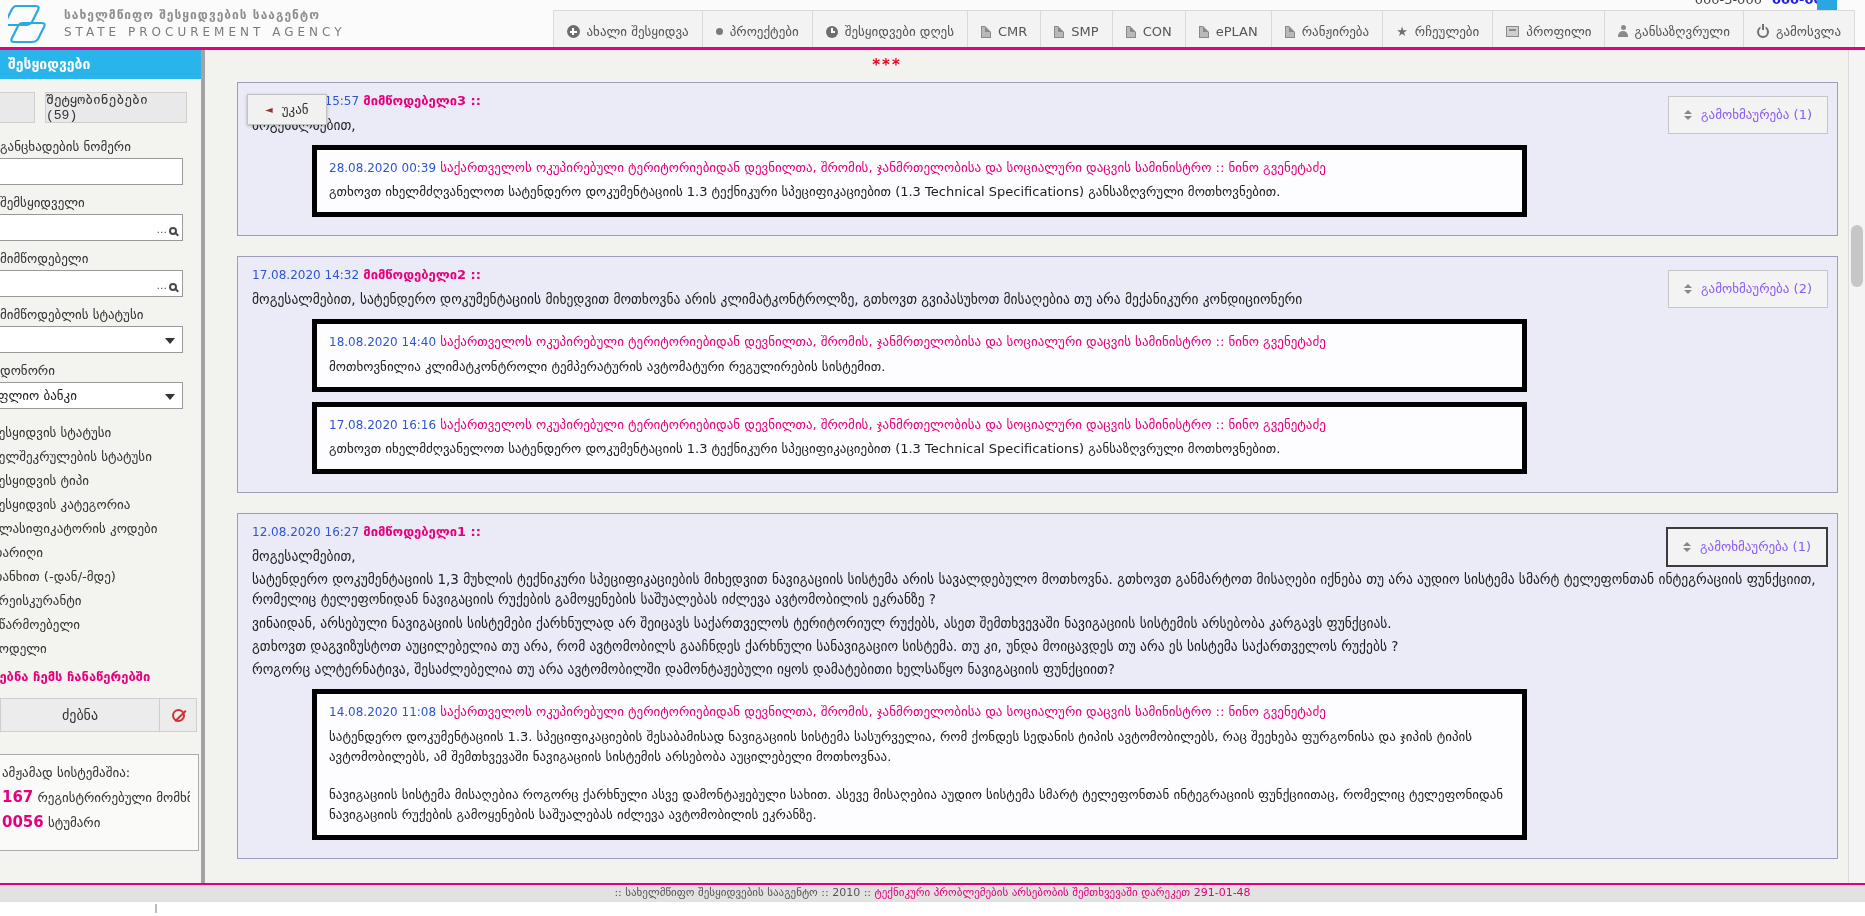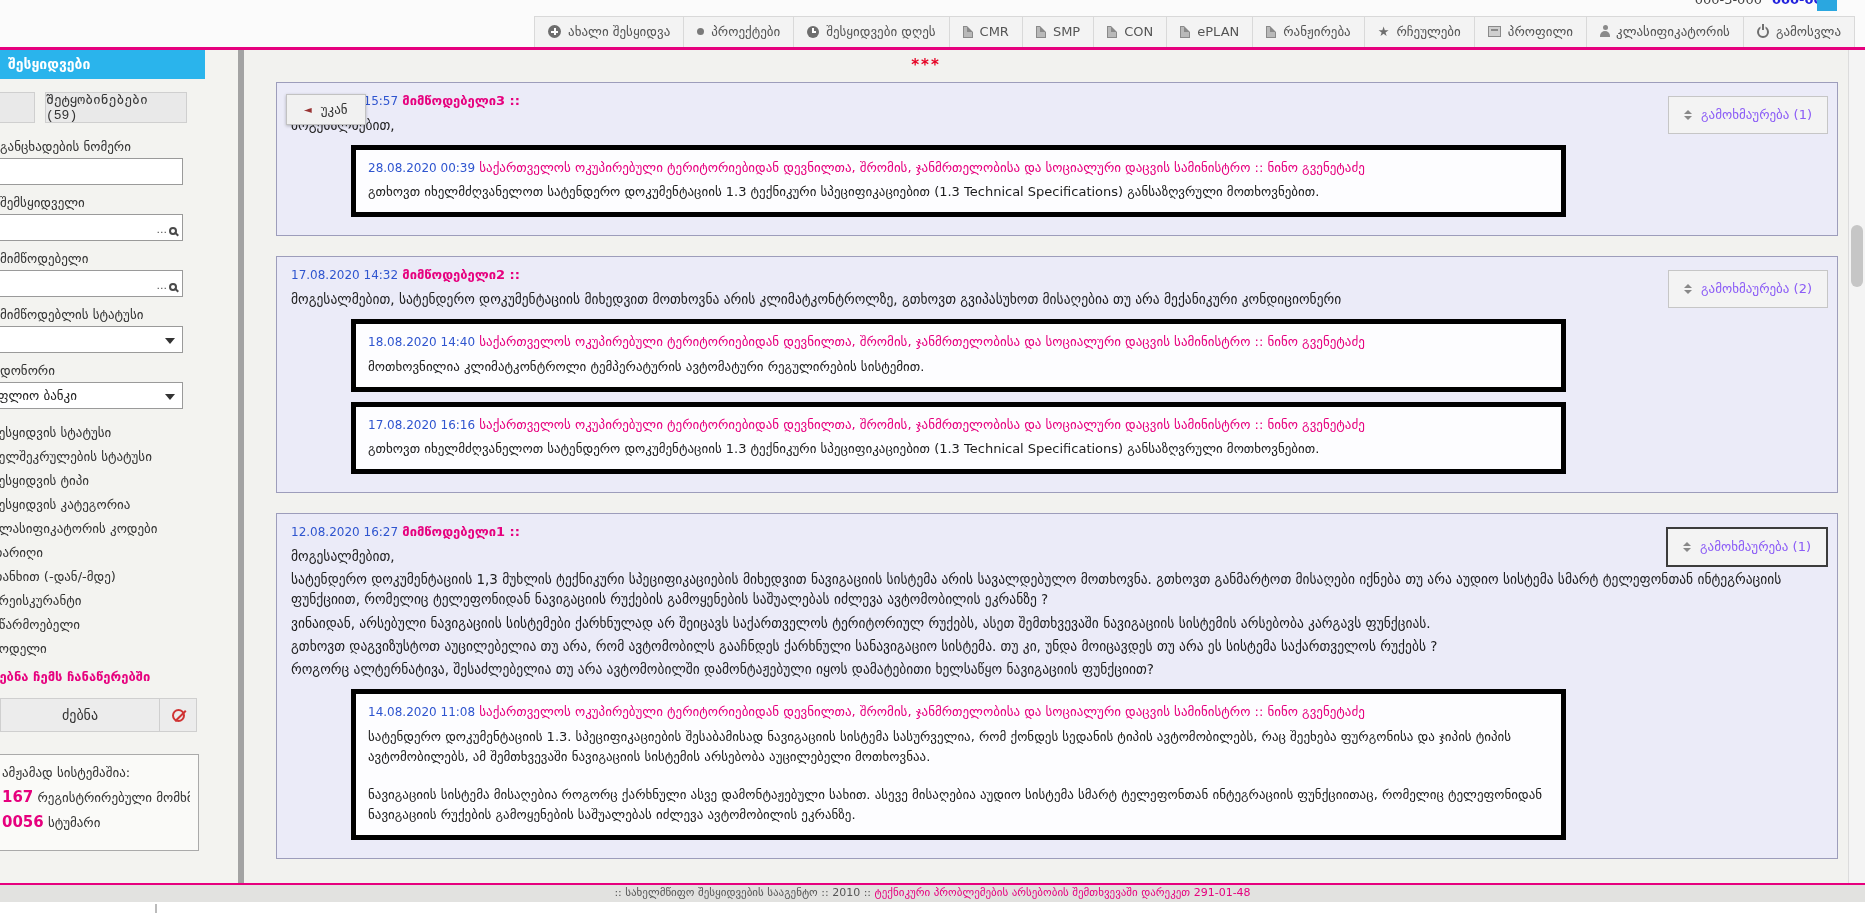--- a/index.html
+++ b/index.html
@@ -13,21 +13,21 @@
   .logo-text .ka { font-size:12px; font-weight:bold; color:#8e8e8e; letter-spacing:1px; }
   .logo-text .en { font-size:12px; color:#7b7b7b; letter-spacing:4px; margin-top:3px; }
 
   .top-strip { position:absolute; top:0; right:28px; height:11px; overflow:hidden; display:flex; gap:10px; align-items:flex-start; }
   .top-strip .frag { font-size:13px; line-height:22px; margin-top:-11px; color:#444; }
   .top-strip .phone { color:#2222dd; font-weight:bold; }
   .top-badge { position:absolute; top:0; right:-72px; width:92px; height:11px; background:#2aa7e0; overflow:hidden; }
   .top-badge span { color:#fff; font-size:12px; font-weight:bold; line-height:22px; margin-top:-11px; display:block; text-align:center; }
 
   .nav { position:absolute; right:10px; bottom:0; display:flex; }
-  .tab { display:flex; align-items:center; gap:7px; padding:7px 13px 8px;
+  .tab { display:flex; align-items:center; gap:7px; padding:13px 13px 8px;
          background:#f3f3f3; border:1px solid #d9d9d9; border-bottom:none;
          color:#555; font-size:13px; white-space:nowrap; cursor:pointer; }
   .tab + .tab { border-left:none; }
   
   .ic { display:inline-block; }
   .ic-plus { width:13px; height:13px; border-radius:50%; background:#6e6e6e; position:relative; }
   .ic-plus::before { content:""; position:absolute; left:3px; top:5.5px; width:7px; height:2px; background:#fff; }
   .ic-plus::after  { content:""; position:absolute; left:5.5px; top:3px; width:2px; height:7px; background:#fff; }
   .ic-dot { width:7px; height:7px; border-radius:50%; background:#7a7a7a; }
   .ic-clock { width:12px; height:12px; border-radius:50%; background:#6e6e6e; position:relative; }
@@ -44,21 +44,21 @@
   .ic-user::after { content:""; position:absolute; left:0; top:2px; width:10px; height:6px; border-radius:5px 5px 0 0; background:#8a8a8a; }
   .ic-power { width:12px; height:12px; border:2px solid #6e6e6e; border-radius:50%; position:relative; }
   .ic-power::before { content:""; position:absolute; left:3px; top:-4px; width:2px; height:6px; background:#6e6e6e; box-shadow:0 0 0 1.5px #f3f3f3; }
 
   .pink-line { height:3px; background:#e6007e; }
 
   
   .layout { display:flex; height:833px; }
 
   
-  .sidebar { width:244px; flex-shrink:0; background:#f3f3f0; overflow:hidden; position:relative; border-right:6px solid #a3a3a3; }
+  .sidebar { width:205px; flex-shrink:0; background:#f3f3f0; overflow:hidden; position:relative; border-right:4px solid #a3a3a3; }
   .side-inner { width:238px; margin-left:-33px; }
   .side-head { background:#2ab4ec; color:#fff; font-size:14px; font-weight:bold; padding:6px 0 7px 41px; }
   .side-tabs { display:flex; gap:10px; margin:13px 0 16px 0; }
   .tab-stub { width:68px; height:31px; background:#e9e9e9; border:1px solid #cfcfcf; cursor:pointer; }
   .tab-note { flex:0 0 142px; height:31px; background:#e9e9e9; border:1px solid #cfcfcf; font-size:13px; color:#333;
               display:flex; align-items:center; justify-content:center; cursor:pointer;font-family:Liberation Mono, monospace; }
   .f-label { font-size:13px; color:#333; margin:10px 0 4px 33px; white-space:nowrap; }
   .f-input { width:216px; height:27px; border:1px solid #9a9a9a; background:#fff; position:relative; }
   .f-input input { width:100%; height:100%; border:none; outline:none; padding:0 26px 0 6px; font-size:13px; background:transparent; }
   .mag-wrap { position:absolute; right:5px; bottom:4px; display:flex; align-items:flex-end; gap:2px; color:#555; font-size:11px; }
@@ -121,20 +121,32 @@
   .footer-line { height:2px; background:#e6007e; }
   .footer-bar { height:17px; background:#e2e2e0; text-align:center; font-size:11px; color:#555; line-height:16px; white-space:nowrap; }
   .footer-bar .pink { color:#e6007e; }
   .bottom-strip { height:14px; background:#fff; position:relative; }
   .hscroll-tick { position:absolute; left:155px; top:2px; width:2px; height:9px; background:#bbb; }
 </style>
 </head>
 <body>
 
 <div class="header">
+  <div class="logo">
+    <svg width="46" height="41" viewBox="0 0 46 41">
+      <g fill="none" stroke="#2aa9e0" stroke-width="2.2" stroke-linejoin="round">
+        <path d="M14 3 L34 3 Q38 3 36 7 L30 19 Q28 22 24 22 L6 22 Q2 22 4 18 L10 6 Q12 3 14 3 Z" transform="translate(-6,0)"></path>
+        <path d="M14 3 L34 3 Q38 3 36 7 L30 19 Q28 22 24 22 L6 22 Q2 22 4 18 L10 6 Q12 3 14 3 Z" transform="translate(0,17)"></path>
+      </g>
+    </svg>
+    <div class="logo-text">
+      <div class="ka">სახელმწიფო შესყიდვების სააგენტო</div>
+      <div class="en">STATE PROCUREMENT AGENCY</div>
+    </div>
+  </div>
 
   <div class="top-strip">
     <span class="frag">000-3-000</span>
     <span class="frag phone">000-00-0</span>
     <span class="top-badge">
         <span>000000</span>
       </span>
   </div>
 
   <div class="nav">
@@ -173,21 +185,21 @@
     <div class="tab">
       <span class="ic ic-star">★</span>
       <span>რჩეულები</span>
     </div>
     <div class="tab">
       <span class="ic ic-card"></span>
       <span>პროფილი</span>
     </div>
     <div class="tab">
       <span class="ic ic-user"></span>
-      <span>კლასიფიკატორის</span>
+      <span>განსაზღვრული</span>
     </div>
     <div class="tab">
       <span class="ic ic-power"></span>
       <span>გამოსვლა</span>
     </div>
   </div>
 </div>
 <div class="pink-line"></div>
 
 <div class="layout">

